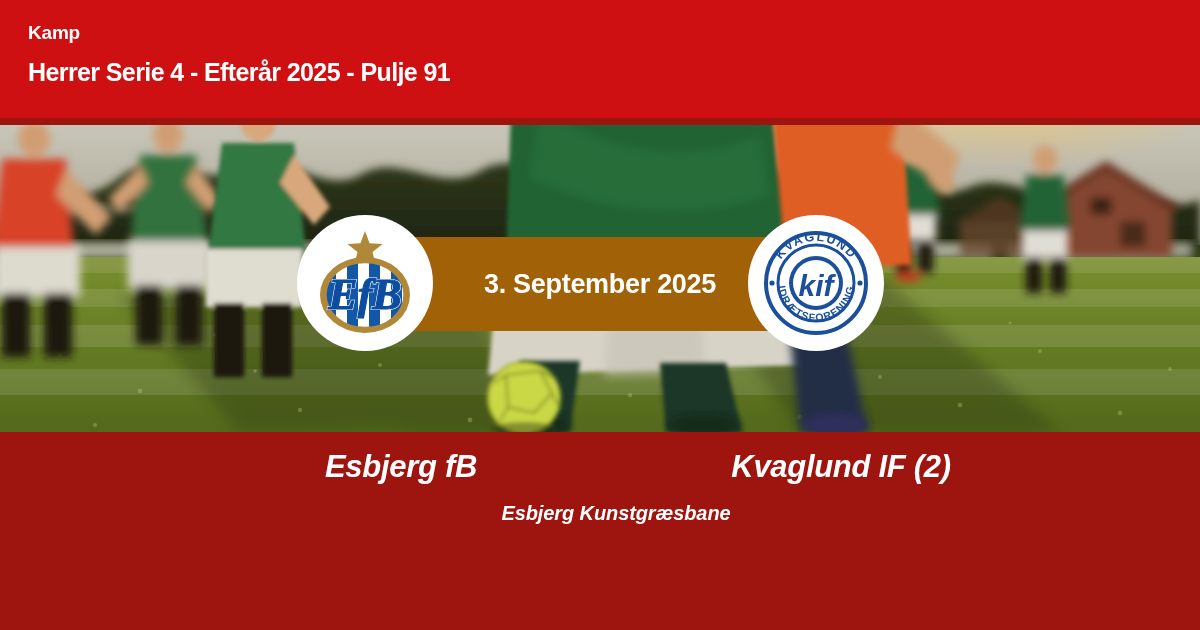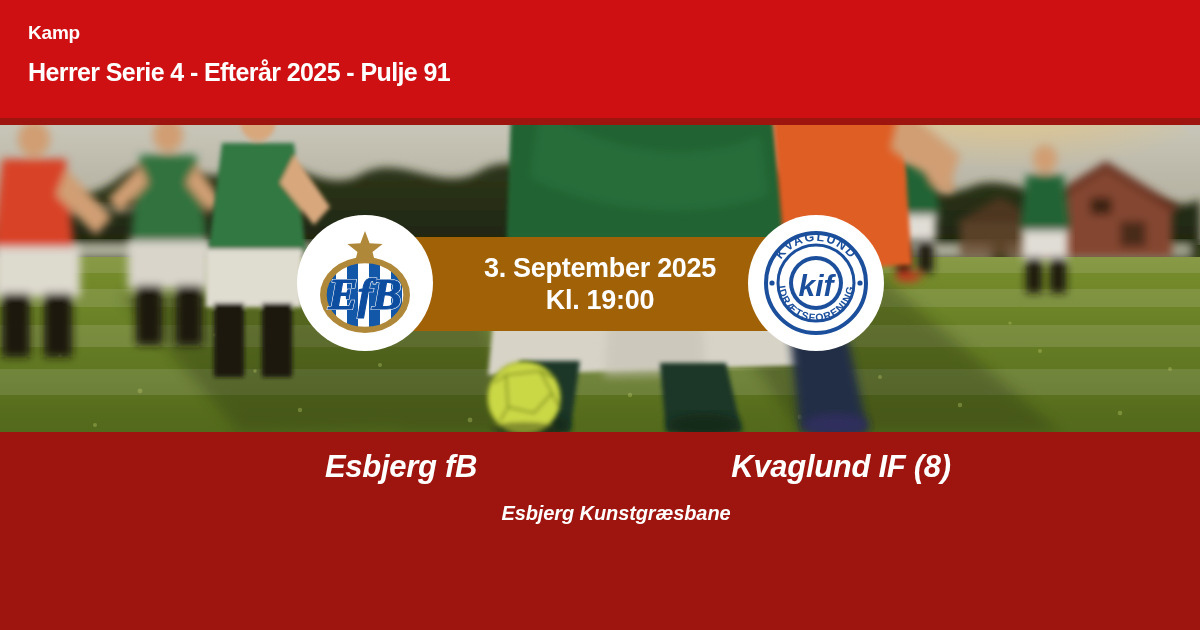--- a/index.html
+++ b/index.html
@@ -309,21 +309,20 @@
         <ellipse cx="524" cy="304" rx="34" ry="7" fill="#2b3a14" opacity="0.45"></ellipse>
       </g>
 
       <rect x="0" y="0" width="1200" height="307" fill="#8a5a1e" opacity="0.07"></rect>
       <rect x="0" y="0" width="1200" height="307" fill="#000000" opacity="0.04"></rect>
     </svg>
   </div>
 
   <div class="date-banner">
     <div class="date-line">3. September 2025</div>
-    <div class="date-line">Kl. 19:00</div>
   </div>
 
   <div class="logo-badge left">
     <svg width="120" height="120" viewBox="0 0 120 120">
 
       <path d="M60 8 L64.6 20.2 L77.6 20.9 L67.5 29.1 L70.8 41.7 L60 34.5 L49.2 41.7 L52.5 29.1 L42.4 20.9 L55.4 20.2 Z" fill="#b0883a"></path>
 
       <ellipse cx="60" cy="72" rx="45" ry="38" fill="#b0883a"></ellipse>
       <ellipse cx="60" cy="72" rx="40" ry="33.5" fill="#ffffff"></ellipse>
       <clipPath id="ovalClip">
@@ -361,19 +360,19 @@
       </text>
       <circle cx="16" cy="60" r="2.6" fill="#1b4f9c"></circle>
       <circle cx="104" cy="60" r="2.6" fill="#1b4f9c"></circle>
       <text x="60" y="73" text-anchor="middle" font-family="'Liberation Sans', sans-serif" font-size="30" font-weight="bold" font-style="italic" fill="#1b4f9c">kif</text>
     </svg>
   </div>
 
   <div class="bottom">
     <div class="teams-row">
       <div class="team-name home">Esbjerg fB</div>
-      <div class="team-name away">Kvaglund IF (8)</div>
+      <div class="team-name away">Kvaglund IF (2)</div>
     </div>
     <div class="venue">Esbjerg Kunstgræsbane</div>
 
   </div>
 
 </div>
 
 </body></html>

